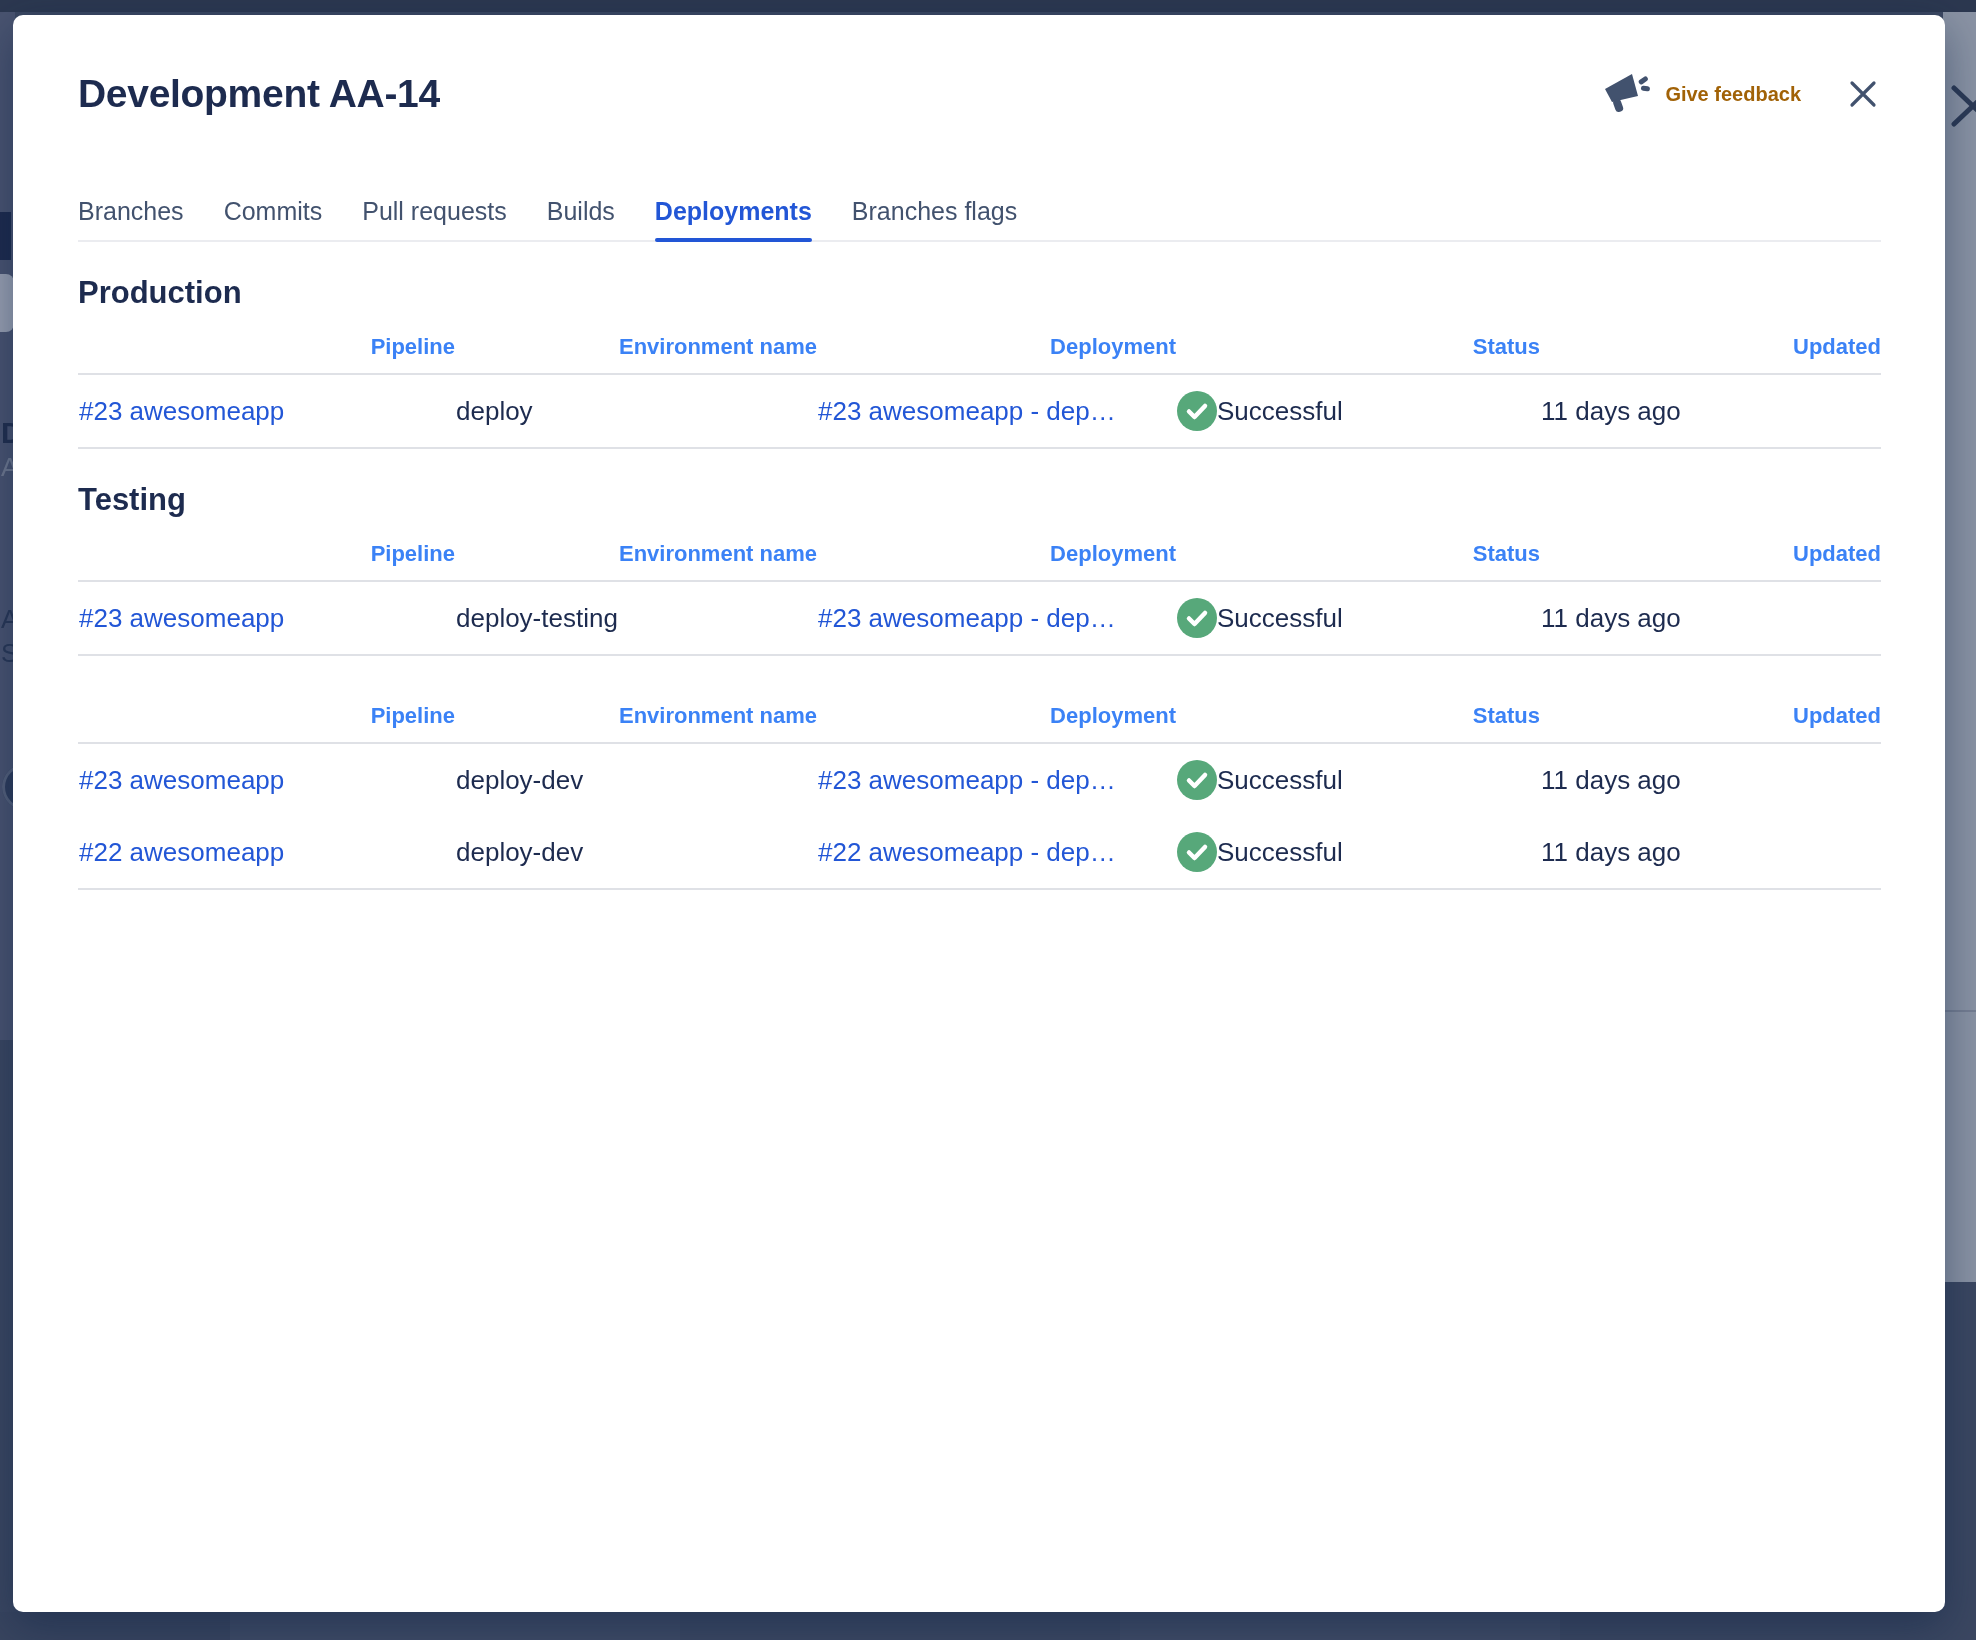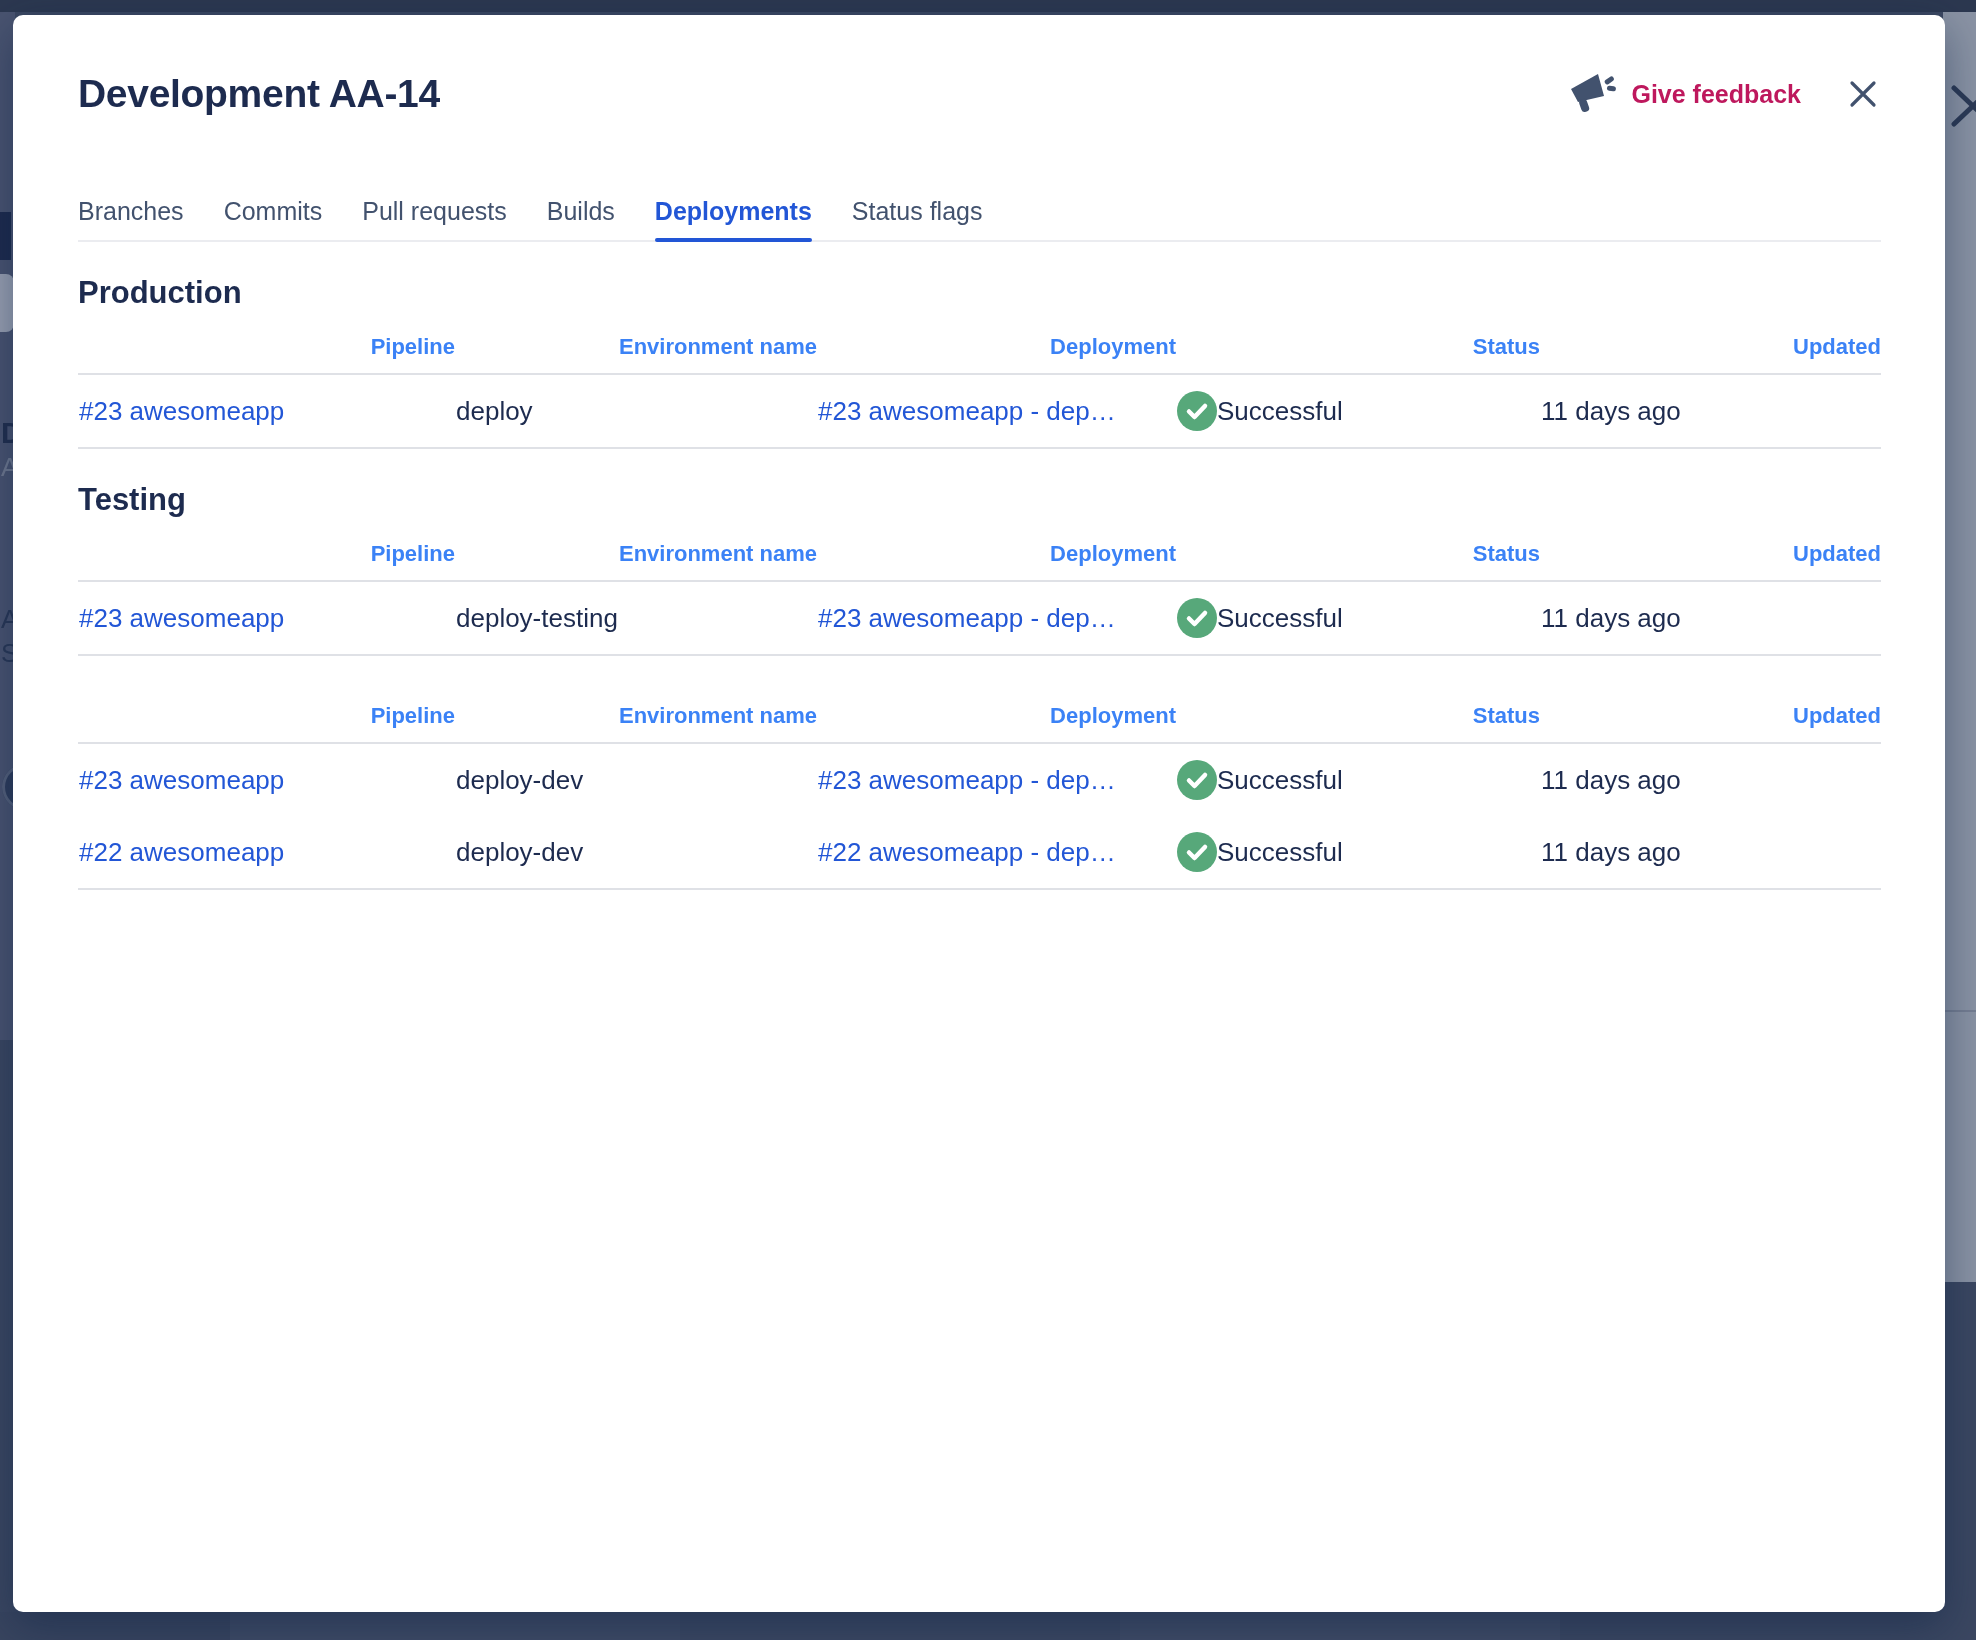--- a/index.html
+++ b/index.html
@@ -49,21 +49,21 @@
     position:absolute; left:13px; top:15px; width:1932px; height:1597px;
     box-sizing:border-box; padding:0 64px 0 65px;
     background:#ffffff; border-radius:10px;
     box-shadow:0 14px 44px rgba(9,30,66,.45);
   }
 
   .modal-header { display:flex; align-items:center; justify-content:space-between; margin-top:55px; }
   .page-title { font-size:39px; line-height:1.2; font-weight:700; color:#1D2B4F; letter-spacing:-.3px; }
   .header-actions { display:flex; align-items:center; }
   .feedback-btn { display:flex; align-items:center; gap:15px; cursor:pointer; }
-  .feedback-label { font-size:25px; font-weight:600; color:#be185d; }
+  .feedback-label { font-size:20px; font-weight:600; color:#a16207; }
   .close-btn { margin-left:44px; width:36px; height:36px; display:flex; align-items:center; justify-content:center; cursor:pointer; }
 
   
   .tabs { display:flex; gap:40px; margin-top:78px; border-bottom:2px solid #EBECF0; }
   .tab { font-size:25px; line-height:1.2; font-weight:500; color:#42526E; padding-bottom:14px; position:relative; cursor:pointer; white-space:nowrap; }
   .tab.active { color:#2256D6; font-weight:600; }
   .tab.active::after { content:""; position:absolute; left:0; right:0; bottom:-2px; height:4px; border-radius:2px; background:#2256D6; }
 
   
   .section { margin-top:32px; }
@@ -139,21 +139,21 @@
       </div>
     </div>
   </div>
 
   <div class="tabs">
     <div class="tab">Branches</div>
     <div class="tab">Commits</div>
     <div class="tab">Pull requests</div>
     <div class="tab">Builds</div>
     <div class="tab active">Deployments</div>
-    <div class="tab">Status flags</div>
+    <div class="tab">Branches flags</div>
   </div>
 
   <div class="section">
     <div class="section-heading">Production</div>
     <table class="env-table">
       <colgroup>
           <col class="c1">
           <col class="c2">
           <col class="c3">
           <col class="c4">

